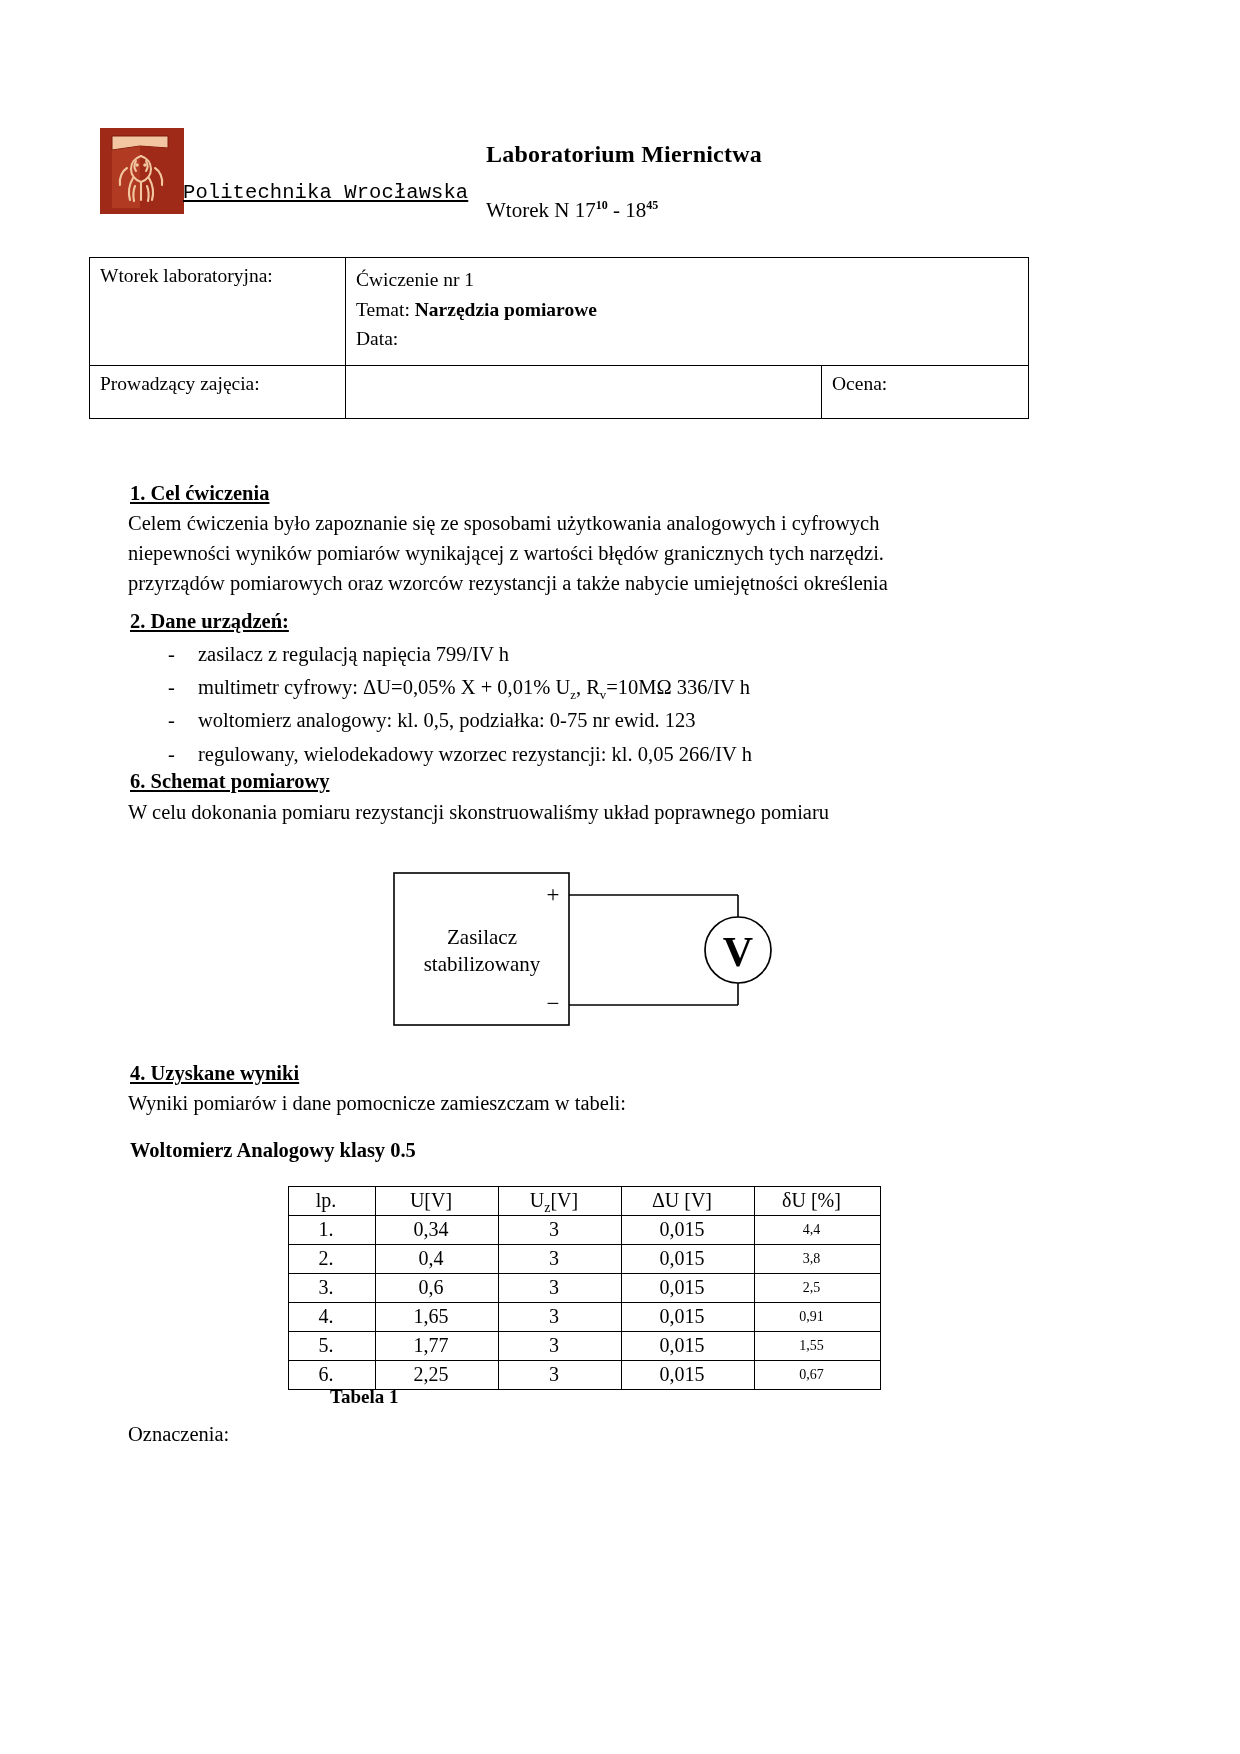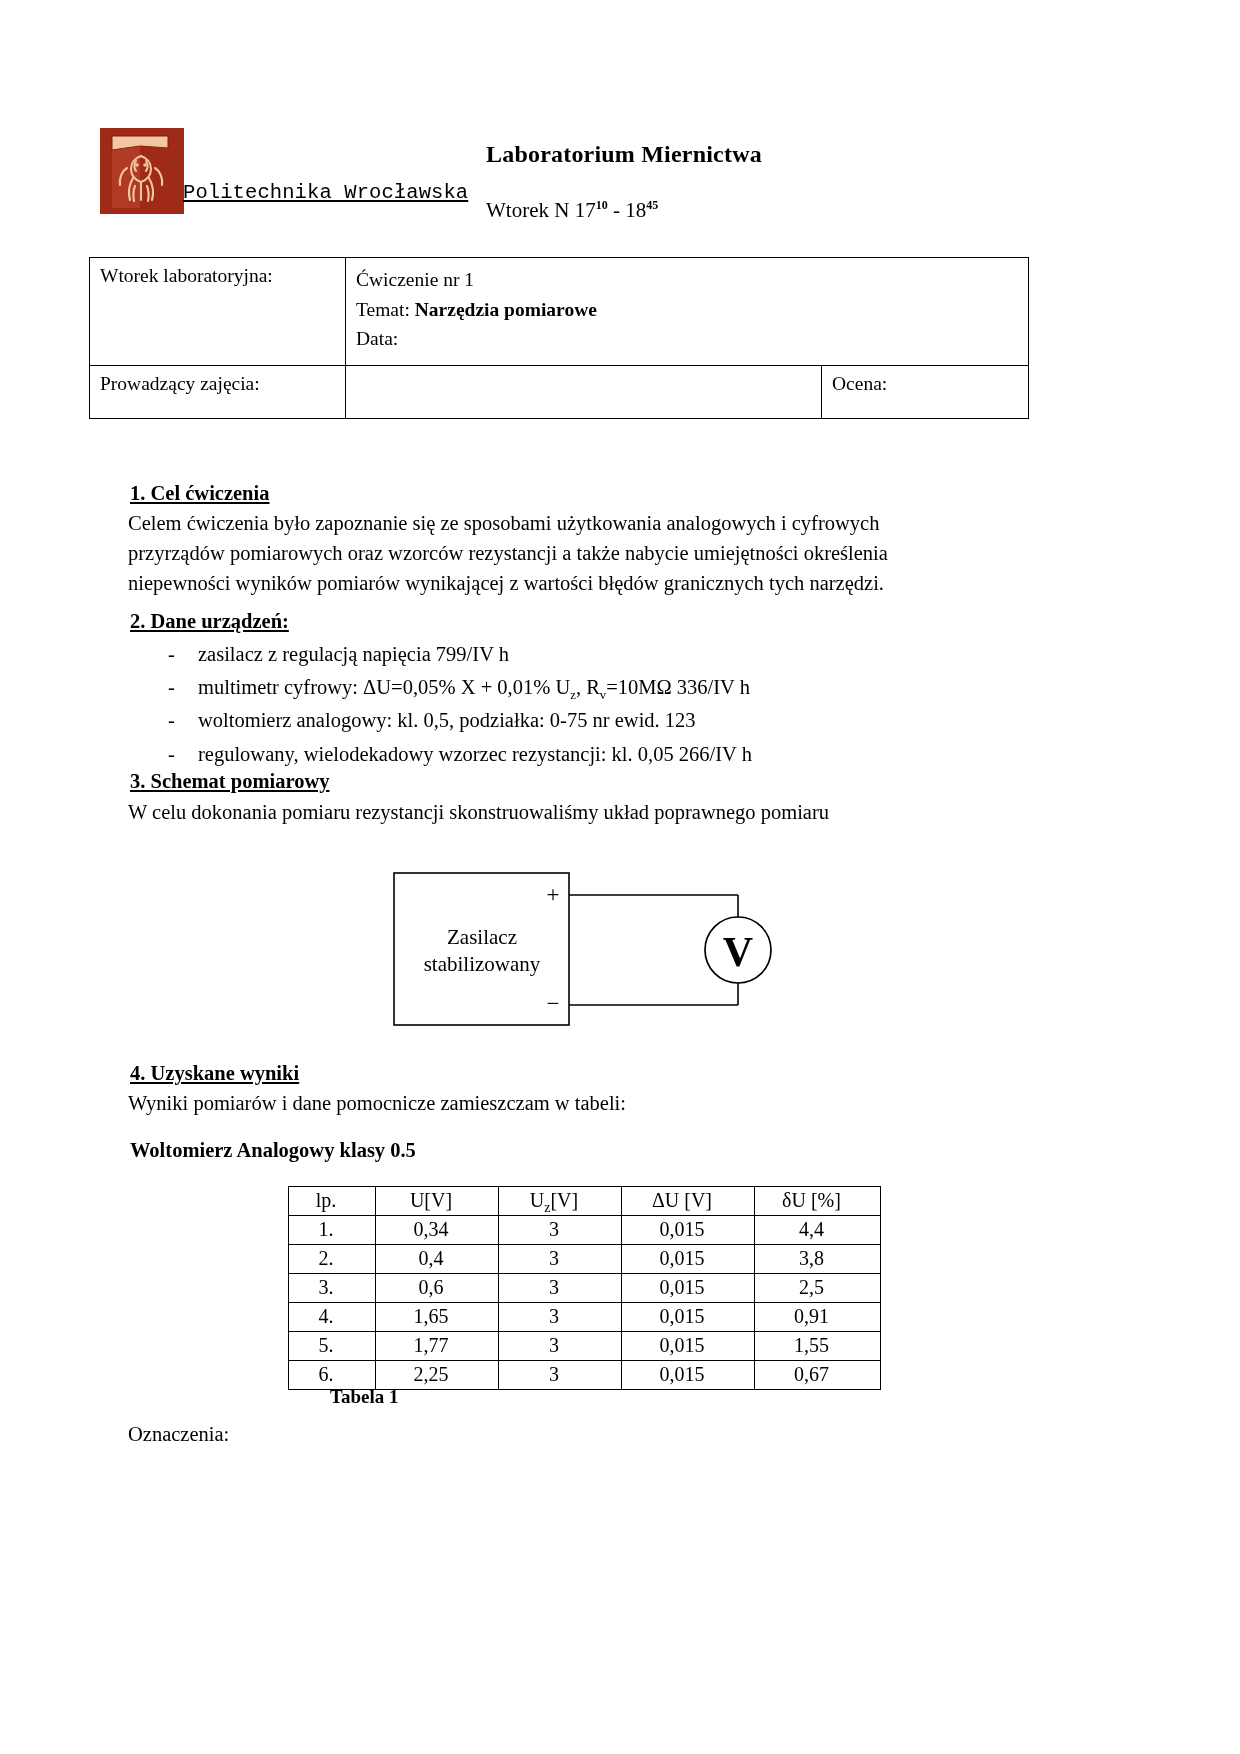--- a/index.html
+++ b/index.html
@@ -156,21 +156,21 @@
     border: 1.3px solid #000;
     font-weight: normal;
     padding: 2px 12px 3px 0;
     height: 22px;
   }
   .col-lp { width: 74px; }
   .col-u  { width: 110px; }
   .col-uz { width: 110px; }
   .col-du { width: 120px; }
   .col-dd { width: 113px; }
-  .data-table .small-last { font-size: 20px; }
+  .data-table .small-last { font-size: 14px; }
 
   .tabela-cap {
     position: absolute;
     left: 330px;
     top: 1386px;
     font-size: 19px;
     font-weight: bold;
     white-space: nowrap;
   }
   .ozn {
@@ -246,22 +246,22 @@
       <td class="c-ocena">
         <div class="cell-pad">Ocena:</div>
       </td>
     </tr>
   </tbody>
     </table>
 
   <div class="sec-h" style="left:130px; top:482px;">1. Cel ćwiczenia</div>
   <div class="para" style="left:128px; top:508px;">
     <div>Celem ćwiczenia było zapoznanie się ze sposobami użytkowania analogowych i cyfrowych</div>
+    <div>niepewności wyników pomiarów wynikającej z wartości błędów granicznych tych narzędzi.</div>
     <div>przyrządów pomiarowych oraz wzorców rezystancji a także nabycie umiejętności określenia</div>
-    <div>niepewności wyników pomiarów wynikającej z wartości błędów granicznych tych narzędzi.</div>
   </div>
 
   <div class="sec-h" style="left:130px; top:610px;">2. Dane urządzeń:</div>
   <div class="bullets" style="left:128px; top:638px;">
 
     <span class="bullet-row">
       <span class="bullet-dash">-</span><span>zasilacz z regulacją napięcia  799/IV h</span>
     </span>
 
     <span class="bullet-row">
@@ -270,21 +270,21 @@
 
     <span class="bullet-row">
       <span class="bullet-dash">-</span><span>woltomierz analogowy: kl. 0,5, podziałka: 0-75  nr ewid. 123</span>
     </span>
 
     <span class="bullet-row">
       <span class="bullet-dash">-</span><span>regulowany, wielodekadowy wzorzec rezystancji: kl. 0,05  266/IV h</span>
     </span>
   </div>
 
-  <div class="sec-h" style="left:130px; top:770px;">3. Schemat pomiarowy</div>
+  <div class="sec-h" style="left:130px; top:770px;">6. Schemat pomiarowy</div>
   <div class="para" style="left:128px; top:797px;">
     <div>W celu dokonania pomiaru rezystancji skonstruowaliśmy układ poprawnego pomiaru</div>
   </div>
 
   <div class="circuit">
     <svg width="390" height="165" viewBox="0 0 390 165">
 
       <rect x="1" y="5" width="175" height="152" fill="none" stroke="#000" stroke-width="1.6"></rect>
 
       <line x1="176" y1="27" x2="345" y2="27" stroke="#000" stroke-width="1.6"></line>

